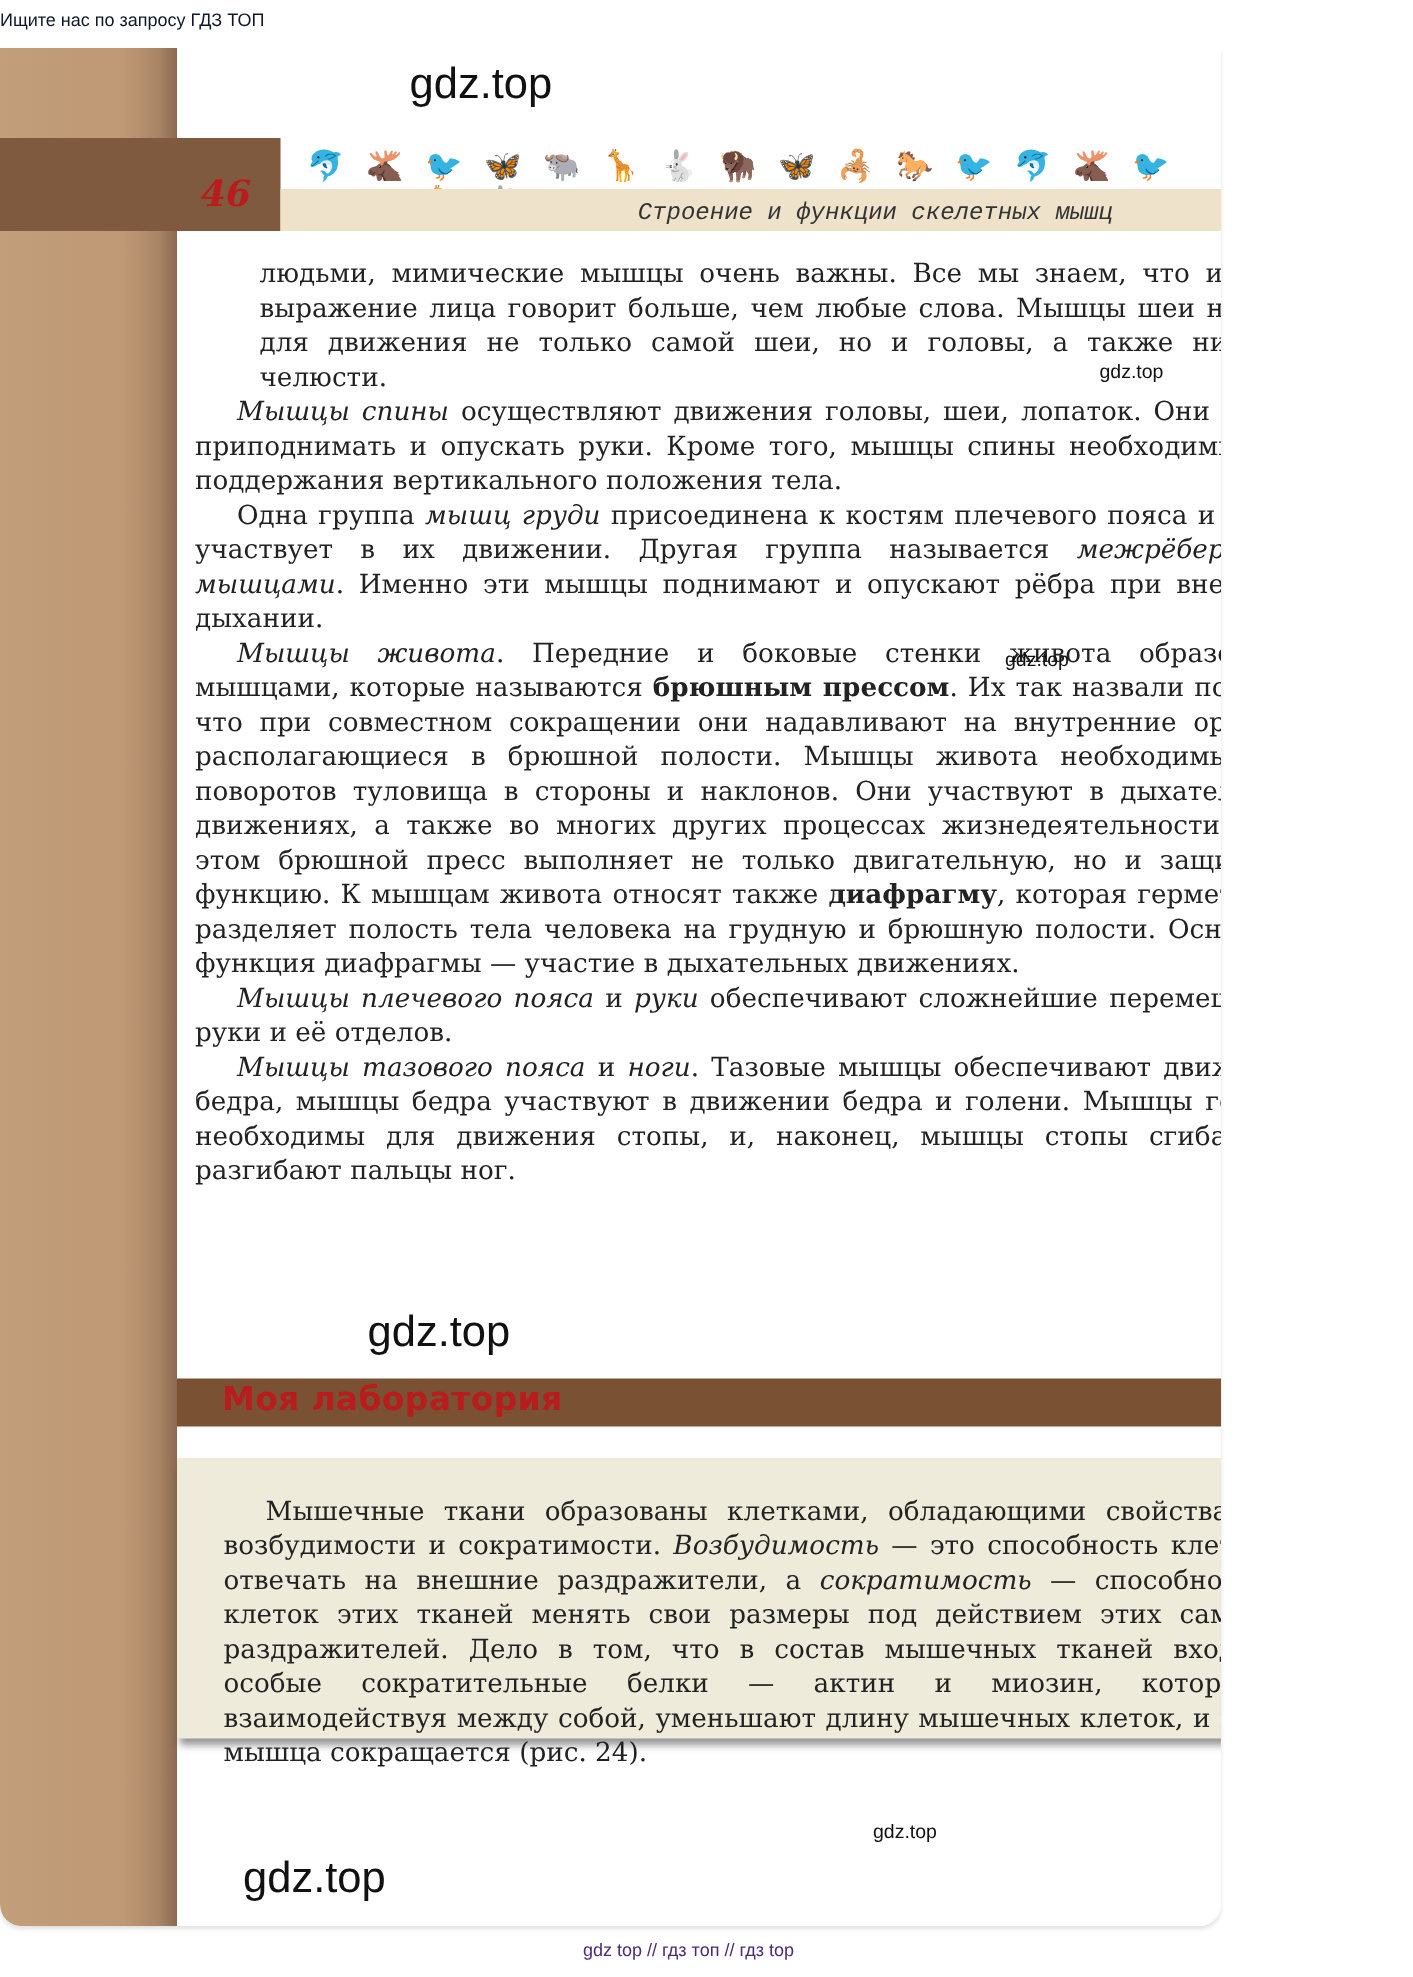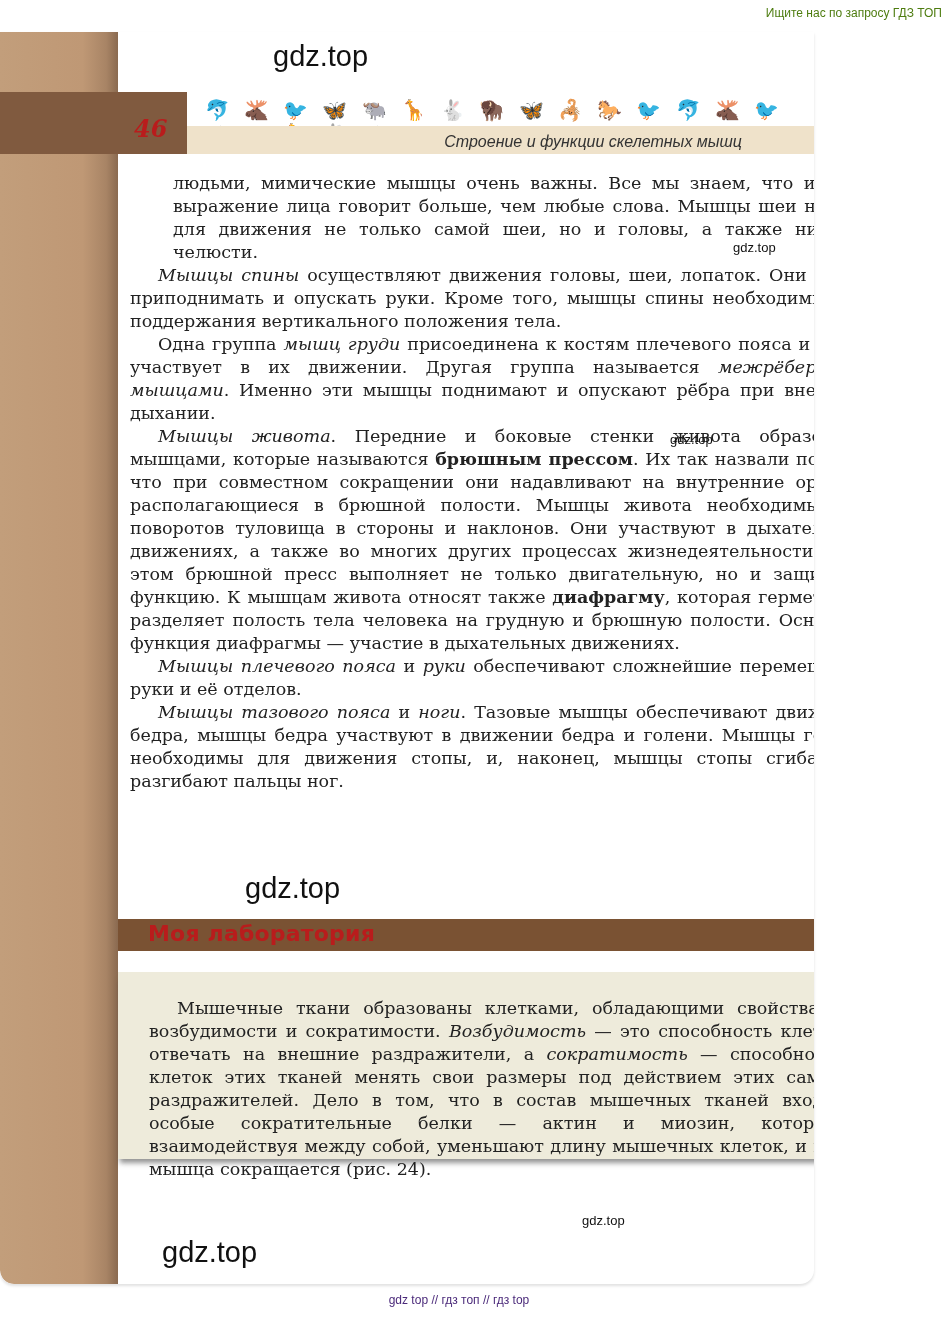--- a/index.html
+++ b/index.html
@@ -1,22 +1,22 @@
 <!DOCTYPE html>
 <html><head>
 <meta charset="utf-8">
 <style>
   html, body { margin:0; padding:0; }
   body {
     width:942px; height:1318px; background:#ffffff; position:relative; overflow:hidden;
     font-family: "DejaVu Serif", serif;
   }
   .topbanner {
-    position:absolute; top:6px; left:0; width:942px; text-align:right;
-    font-family:"Liberation Sans", sans-serif; font-size:12px; color:#4d7c0f;
+    position:absolute; top:6px; left:0; width:942px; text-align:left;
+    font-family:"Liberation Sans", sans-serif; font-size:12px; color:#0f172a;
   }
   .page {
     position:absolute; left:0; top:32px; width:814px; height:1252px;
     background:#ffffff; border-radius:0 0 14px 14px;
     box-shadow: 0 2px 3px rgba(0,0,0,0.12);
     overflow:hidden;
   }
   .spine {
     position:absolute; left:0; top:0; width:118px; height:1252px;
     background: linear-gradient(to right, #c29e7b 0%, #bf9875 70%, #a88465 90%, #8a6a50 100%);
@@ -29,21 +29,21 @@
     position:absolute; left:0; top:60px; width:187px; height:62px; background:#805a3f;
   }
   .pagenum {
     position:absolute; left:134px; top:82px; font-family:"DejaVu Serif", serif;
     font-style:italic; font-weight:bold; font-size:24px; color:#b91c1c;
   }
   .chapter-band {
     position:absolute; left:187px; top:94px; width:685px; height:28px; background:#efe2ca;
   }
   .chapter-title {
-    position:absolute; right:72px; top:101px; font-family:Liberation Sans, sans-serif;
+    position:absolute; right:72px; top:101px; font-family:Liberation Mono, monospace;
     font-style:italic; font-size:16px; color:#333;
   }
   .animals {
     position:absolute; left:205px; top:66px; font-size:20px; color:#7d5a3e; letter-spacing:4px;
     font-family:"DejaVu Sans", sans-serif;
   }
   .text {
     position:absolute; left:130px; width:738px; font-size:17.5px; line-height:23px;
     color:#222; text-align:justify;
   }

